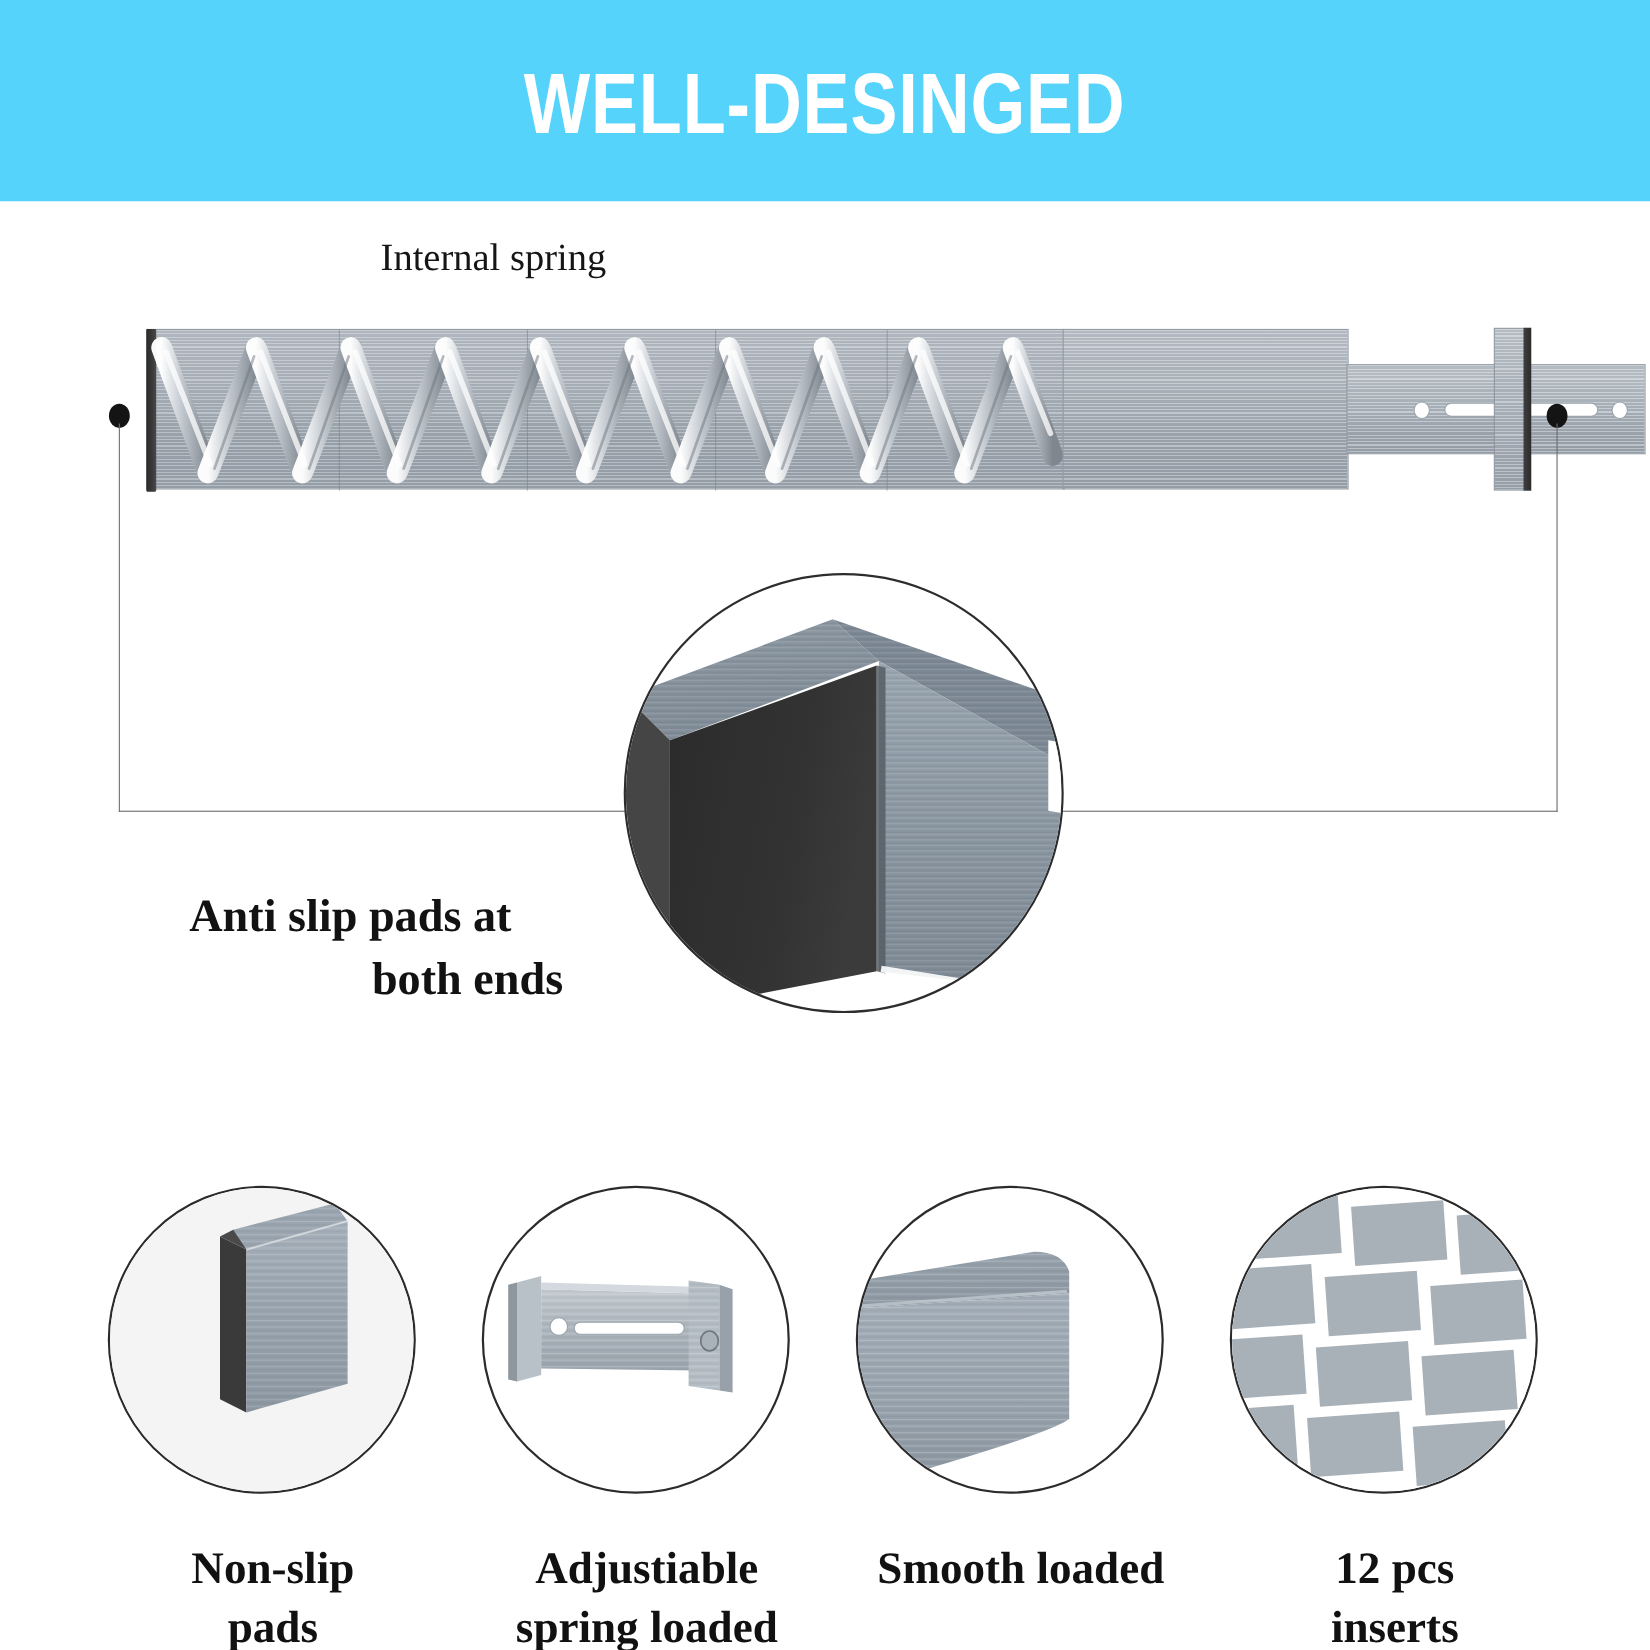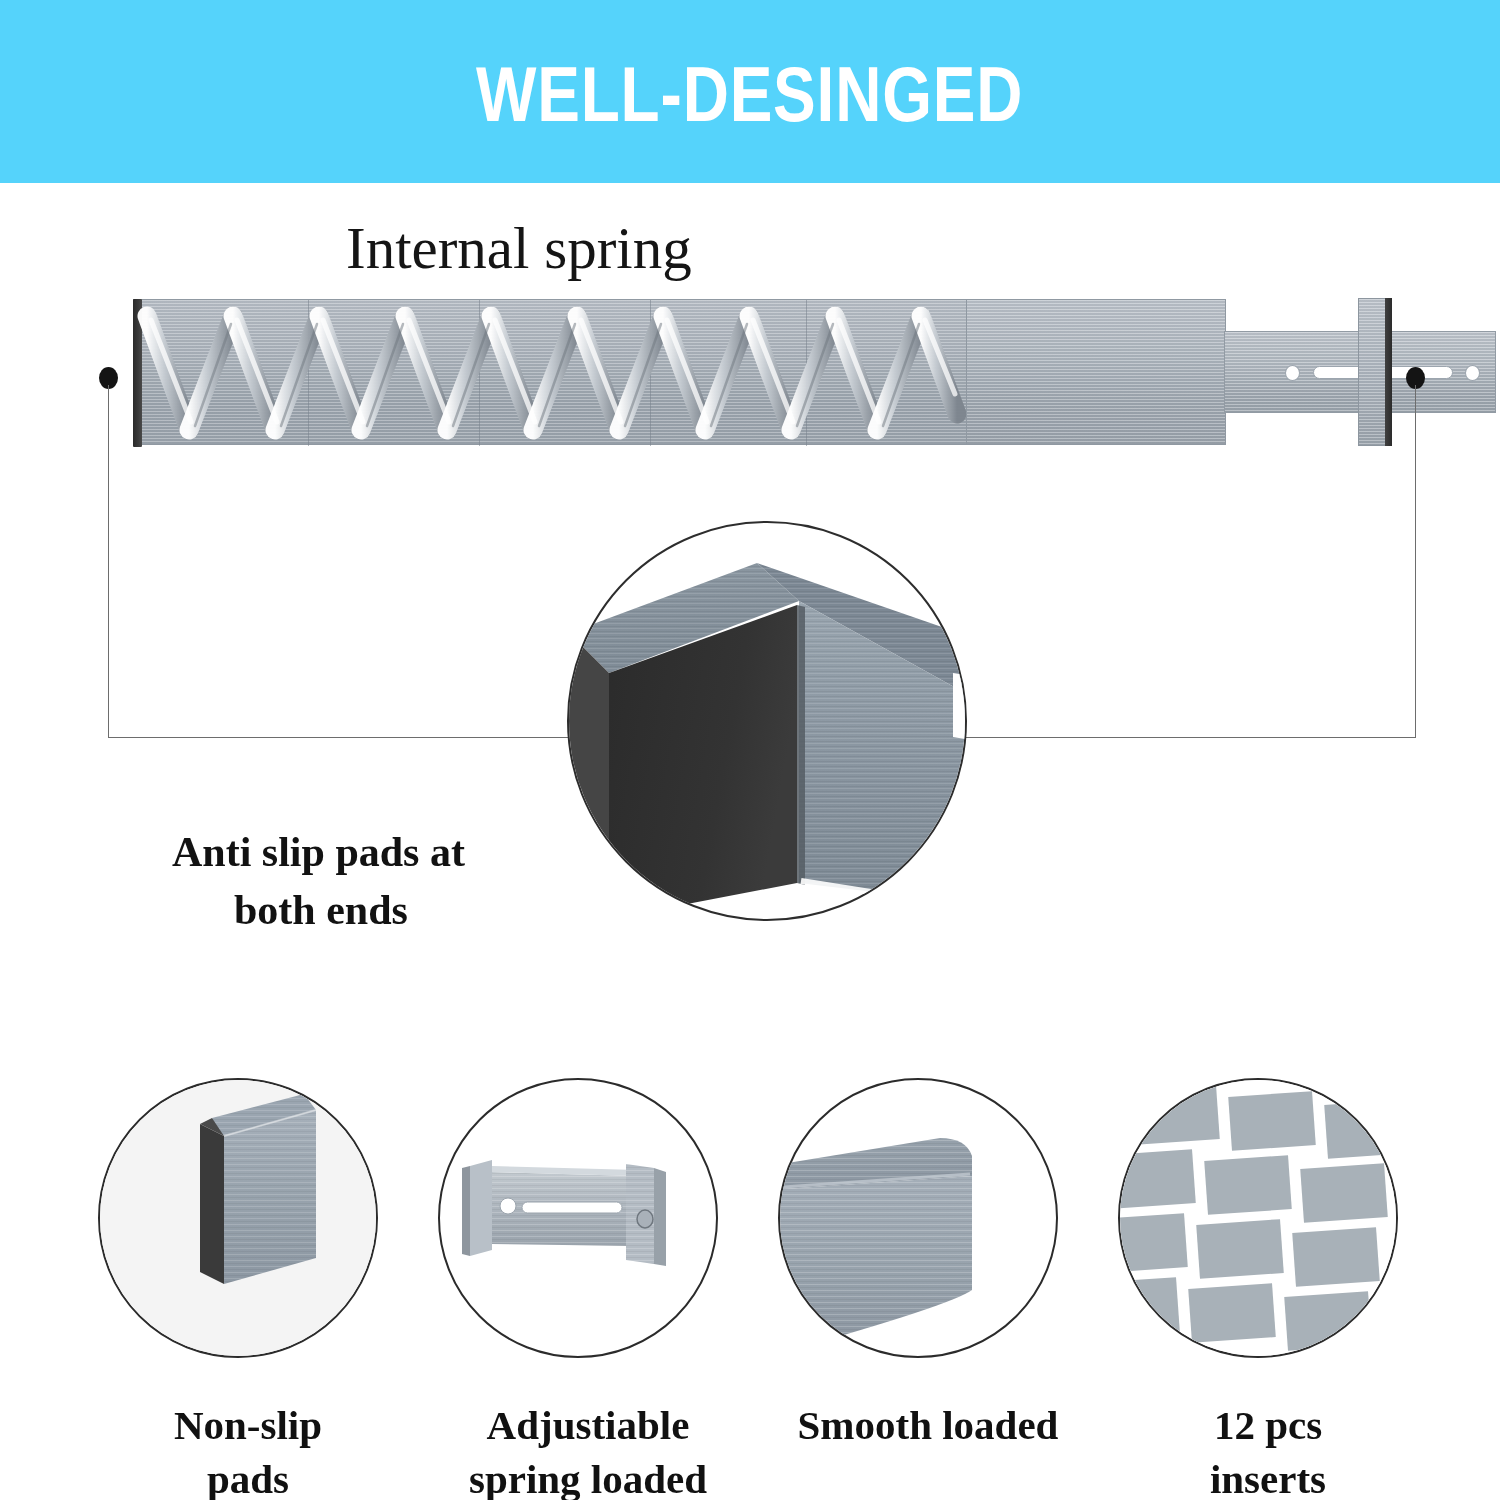--- a/index.html
+++ b/index.html
@@ -37,21 +37,21 @@
     white-space: nowrap;
     line-height: 1;
     margin-top: 4px;
   }
 
   
   #internal-spring-label {
     position: absolute;
     left: 346px;
     top: 214px;
-    font-size: 59px;
+    font-size: 35px;
     color: #151515;
     white-space: nowrap;
     letter-spacing: 0px;
   }
 
   
   #product-bar {
     position: absolute;
     left: 133px;
     top: 299px;
@@ -189,23 +189,22 @@
   #antislip-label {
     position: absolute;
     left: 172px;
     top: 805px;
     width: 340px;
     font-size: 42px;
     font-weight: bold;
     color: #121212;
     line-height: 1.38;
     text-align: left;
-    margin-top: 19px;
-  }
-  #antislip-label .l2 { display:block; padding-left: 62px; }
+  }
+  #antislip-label .l2 { display:block; padding-left: 62px; text-align: right; }
 
   
   #callout-circle {
     position: absolute;
     left: 567px;
     top: 521px;
     width: 400px;
     height: 400px;
     border-radius: 50%;
     border: 2px solid #2d2d2d;

